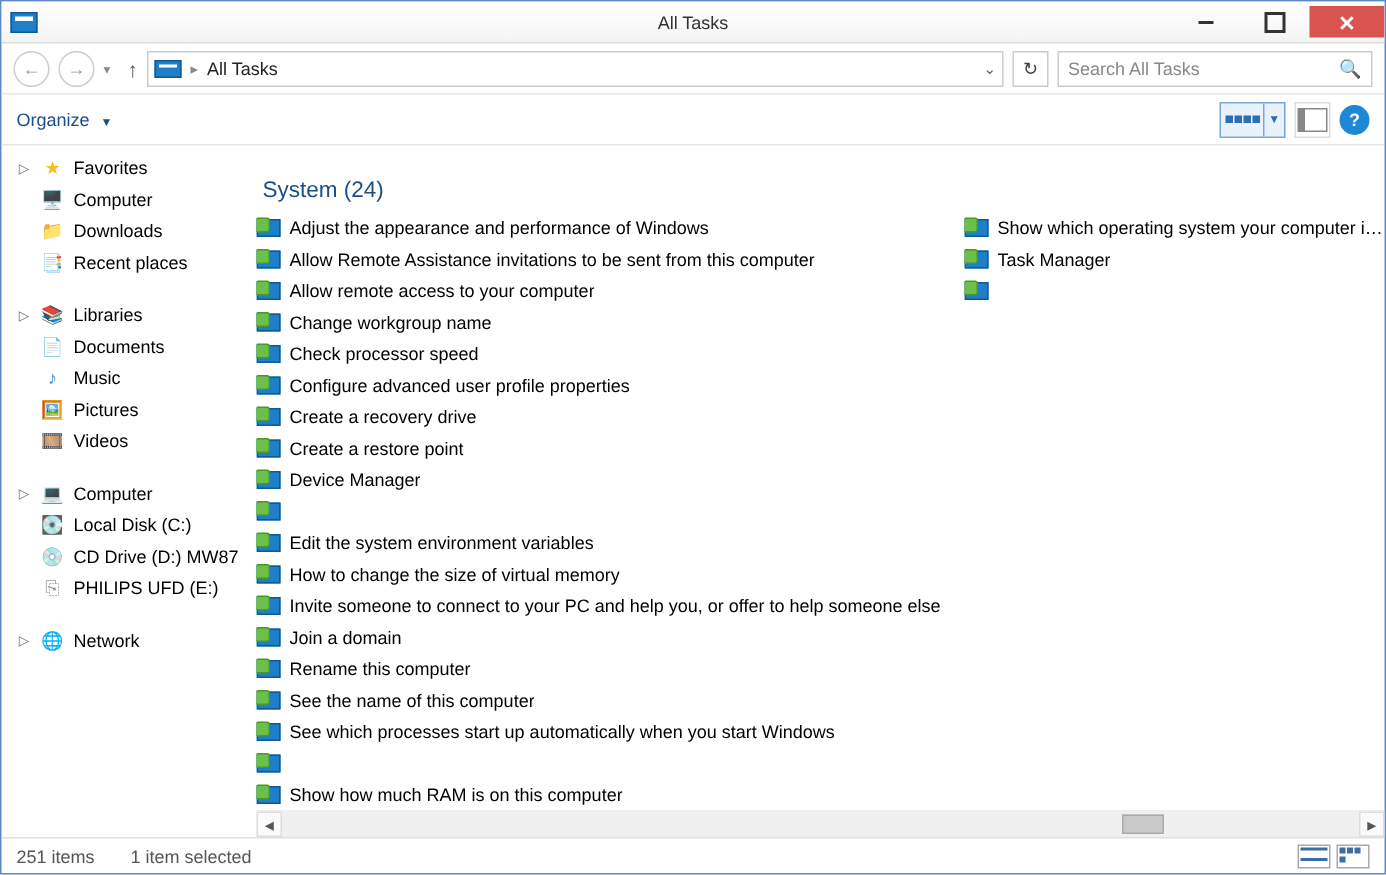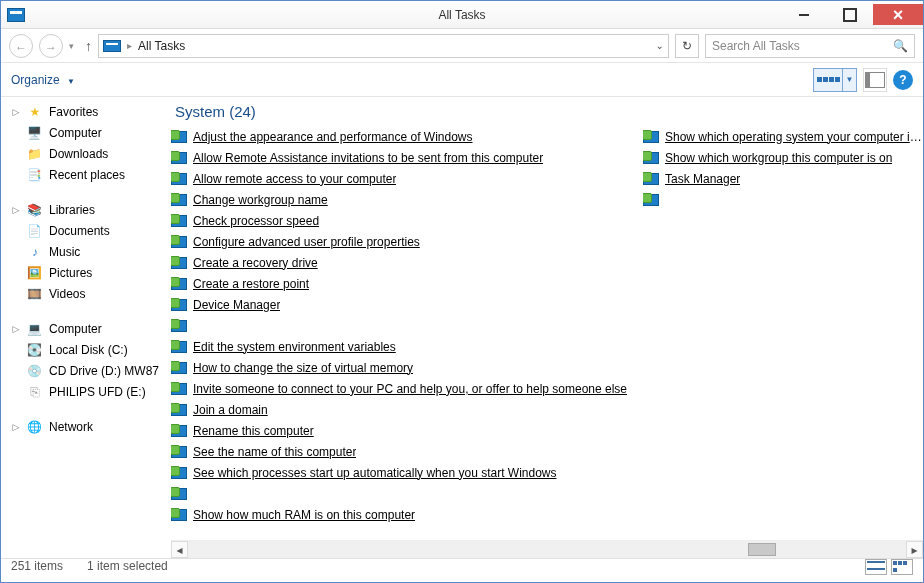--- a/index.html
+++ b/index.html
@@ -45,35 +45,35 @@
 .nav .item.head { padding-left:4px; }
 .nav .chev { width:10px; text-align:center; color:#777; font-size:9px; }
 .nav .ico { width:16px; height:16px; display:flex; align-items:center; justify-content:center; font-size:12px; }
 .star { color:#f3c022; }
 .folder { color:#f3c04c; }
 .disk { color:#999; }
 .music { color:#3a8ed8; }
 .film { color:#3a6ea5; }
 .net { color:#3a8ed8; }
 .nav .spacer { height:14px; }
-.content { flex:1; display:flex; flex-direction:column; min-width:0; }
+.content { flex:1; display:flex; flex-direction:column; min-width:0;margin-top:15px; }
 .heading { color:#1a4e8a; font-size:15px; padding:6px 4px 6px 4px; }
 .tasks { flex:1; overflow:hidden; display:flex; }
-.col { display:flex; flex-direction:column;text-decoration:underline; }
+.col { display:flex; flex-direction:column; }
 .col.left { flex:1; min-width:0; }
 .col.right { width:280px; overflow:hidden; }
 .task { display:flex; align-items:center; height:21px; gap:6px; white-space:nowrap; }
 .task .cp { width:16px; height:12px; background:#1e7ec8; border:1px solid #0d5a94; position:relative; flex-shrink:0; }
 .task .cp::after { content:""; position:absolute; left:-2px; top:-2px; width:8px; height:8px; background:#6cc04a; border-radius:2px; border:1px solid #459a2a; }
 .task span { overflow:hidden; text-overflow:ellipsis; }
 .hscroll { height:18px; border-top:1px solid #eee; display:flex; align-items:center; background:#f5f5f5; }
 .hscroll .arrow { width:17px; height:17px; display:flex; align-items:center; justify-content:center; color:#555; background:#fafafa; border:1px solid #ddd; }
 .hscroll .track { flex:1; height:17px; background:#f0f0f0; position:relative; }
 .hscroll .thumb { position:absolute; left:78%; top:2px; height:13px; width:28px; background:#c9c9c9; border:1px solid #aaa; }
-.status { height:24px; border-top:1px solid #e0e0e0; display:flex; padding:0 10px; gap:24px; color:#555; font-size:11.5px; }
+.status { height:24px; border-top:1px solid #e0e0e0; display:flex; align-items:center; padding:0 10px; gap:24px; color:#555; font-size:11.5px; }
 .status .icons { margin-left:auto; display:flex; gap:4px; }
 .status .view-icon { width:22px; height:16px; border:1px solid #aaa; display:flex; flex-wrap:wrap; padding:1px; gap:1px; }
 .status .view-icon i { width:4px; height:4px; background:#3a6ea5; display:block; }
 .status .view-icon.list::before{ content:""; width:100%; height:2px; background:#3a6ea5; margin-bottom:1px;}
 .status .view-icon.list::after{ content:""; width:100%; height:2px; background:#3a6ea5;}
 </style>
 </head>
 <body>
 
 <div class="titlebar">
@@ -271,24 +271,20 @@
             <span>Show how much RAM is on this computer</span>
           </div>
         </div>
       <div class="col right" id="col2">
           <div class="task">
             <div class="cp"></div>
             <span>Show which operating system your computer is running</span>
           </div>
           <div class="task">
             <div class="cp"></div>
-            <span>Show which workgroup this computer is on</span>
-          </div>
-          <div class="task">
-            <div class="cp"></div>
             <span>Task Manager</span>
           </div>
           <div class="task">
             <div class="cp"></div>
           </div>
         </div>
     </div>
     <div class="hscroll">
       <div class="arrow">◂</div>
       <div class="track">

